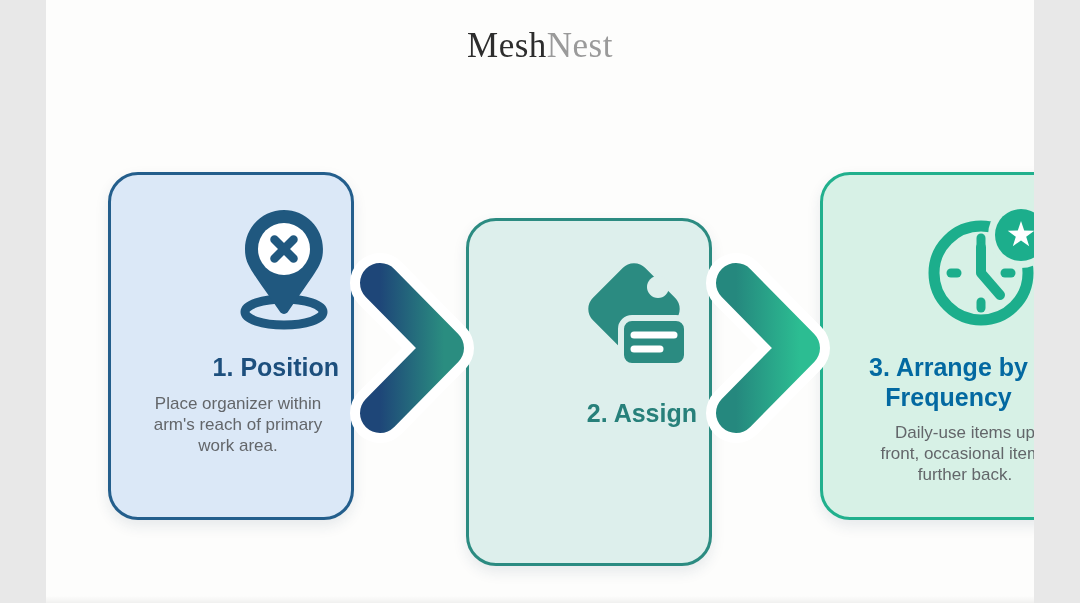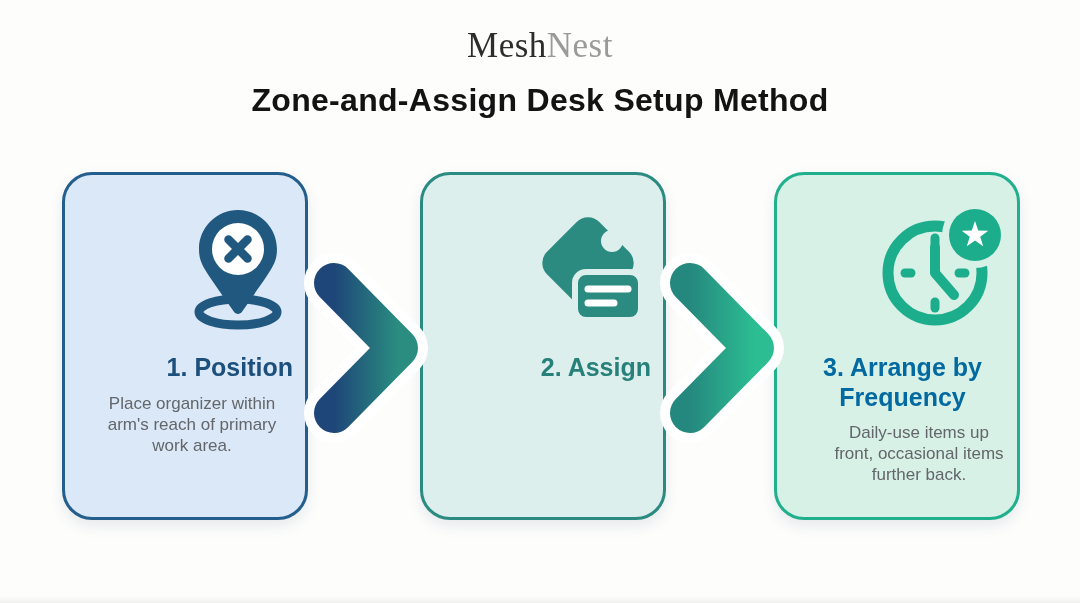--- a/index.html
+++ b/index.html
@@ -1,18 +1,18 @@
 <!DOCTYPE html>
 <html><head>
 <meta charset="utf-8">
 <style>
   html,body{margin:0;padding:0;background:#e8e8e8;}
   .stage{
     position:relative;
-    width:1080px;height:603px;
+    width:988px;height:603px;
     background:#fdfdfc;
     overflow:hidden;
     font-family:"Liberation Sans", sans-serif;
     margin:0 auto;
   }
   .stage::after{
     content:"";position:absolute;left:0;right:0;bottom:0;height:7px;
     background:linear-gradient(to bottom, rgba(0,0,0,0), rgba(0,0,0,0.05));
     pointer-events:none;
   }
@@ -33,21 +33,21 @@
   
   .card{
     position:absolute;top:172px;width:246px;height:348px;
     border-radius:30px;border:3px solid;box-sizing:border-box;
     display:flex;flex-direction:column;align-items:flex-end;
     text-align:center;padding:24px 12px 0;
     box-shadow:0 6px 14px rgba(30,60,90,0.10);
     z-index:1;
   }
   .card-1{left:62px;background:#dbe8f7;border-color:#235e8c;}
-  .card-2{left:420px;background:#ddefec;border-color:#2b8b81;}
+  .card-2{left:420px;background:#ddefec;border-color:#2b8b81;margin-top:46px;}
   .card-3{left:774px;background:#d7f1e6;border-color:#21b08d;}
   .icon-wrap{height:142px;display:flex;align-items:center;justify-content:center;}
   .card-title{
     margin:12px 0 0;font-size:25px;font-weight:700;line-height:1.18;
   }
   .card-1 .card-title{color:#1d4f7d;}
   .card-2 .card-title{color:#27807a;}
   .card-3 .card-title{color:#0369a1;max-width:205px;}
   .card-desc{
     margin:10px 0 0;font-size:17px;line-height:1.24;color:#63666a;
@@ -69,21 +69,20 @@
   .clock-stroke{stroke:#1cae8c;fill:none;}
   .clock-fill{fill:#1cae8c;}
 </style>
 </head>
 <body>
 
 <div class="stage">
 
   <div class="logo"><span class="logo-dark">Mesh</span><span class="logo-gray">Nest</span></div>
 
-  <h1 class="main-title">Zone-and-Assign Desk Setup Method</h1>
 
   <section class="card card-1">
     <div class="icon-wrap">
       <svg width="110" height="124" viewBox="0 0 110 124" aria-hidden="true">
         <ellipse class="pin-stroke" cx="55" cy="104" rx="39" ry="13" stroke-width="9"></ellipse>
         <g transform="translate(16,2) scale(0.203)">
           <path class="pin-fill" d="M172.268 501.67C26.97 291.031 0 269.413 0 192 0 85.961 85.961 0 192 0s192 85.961 192 192c0 77.413-26.97 99.031-172.268 309.67-9.535 13.774-29.93 13.773-39.464 0z"></path>
         </g>
         <circle cx="55" cy="41" r="26" fill="#ffffff"></circle>
         <line x1="45.5" y1="31.5" x2="64.5" y2="50.5" stroke="#20587f" stroke-width="8.5" stroke-linecap="round"></line>

